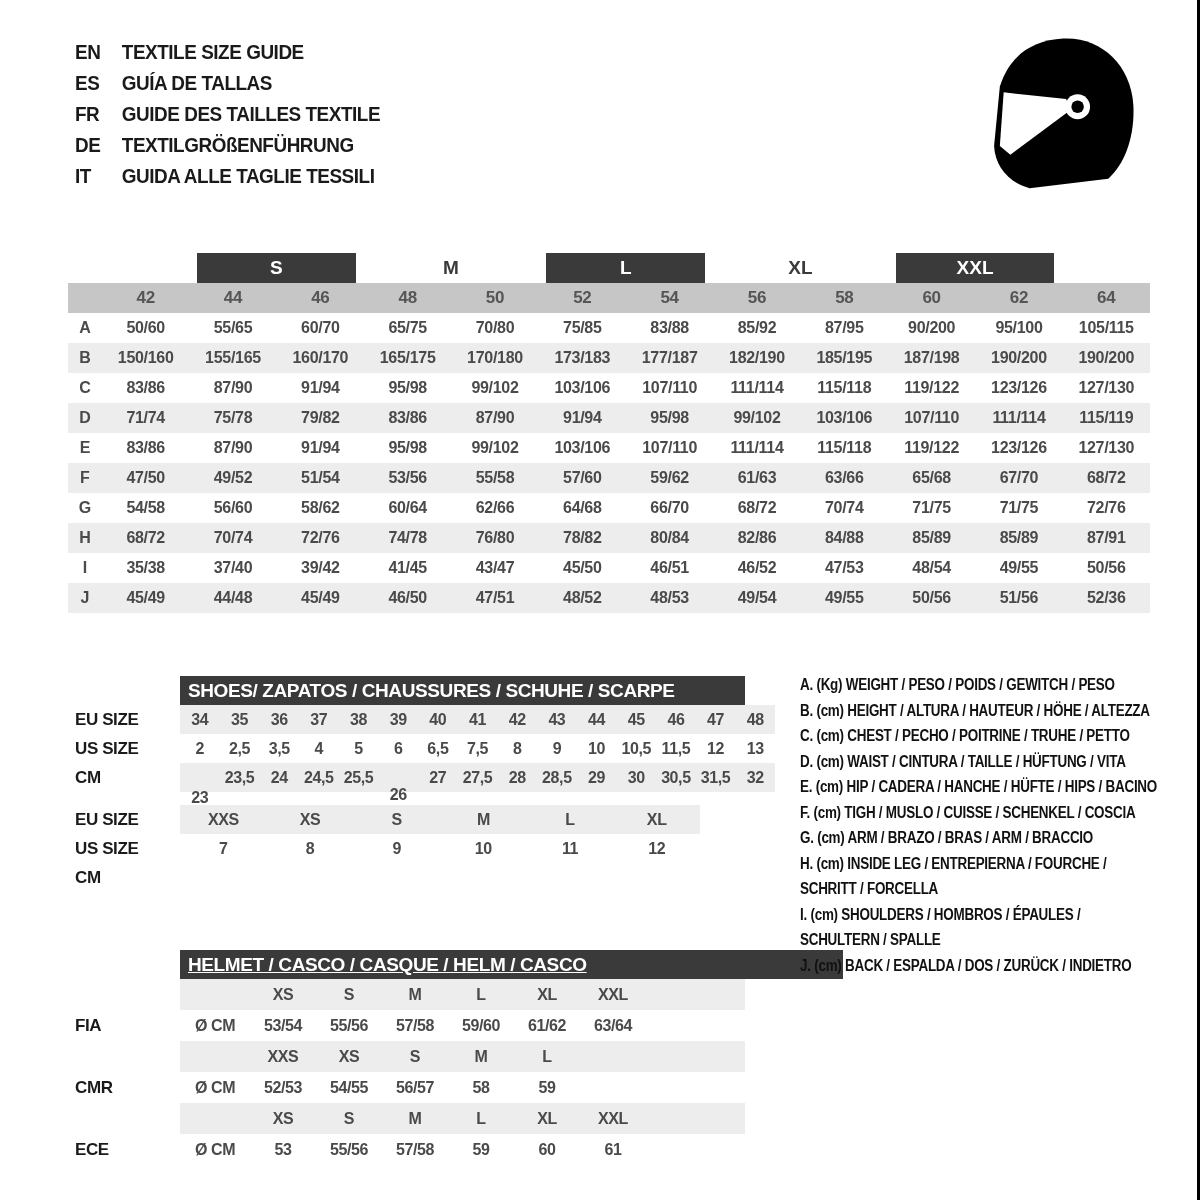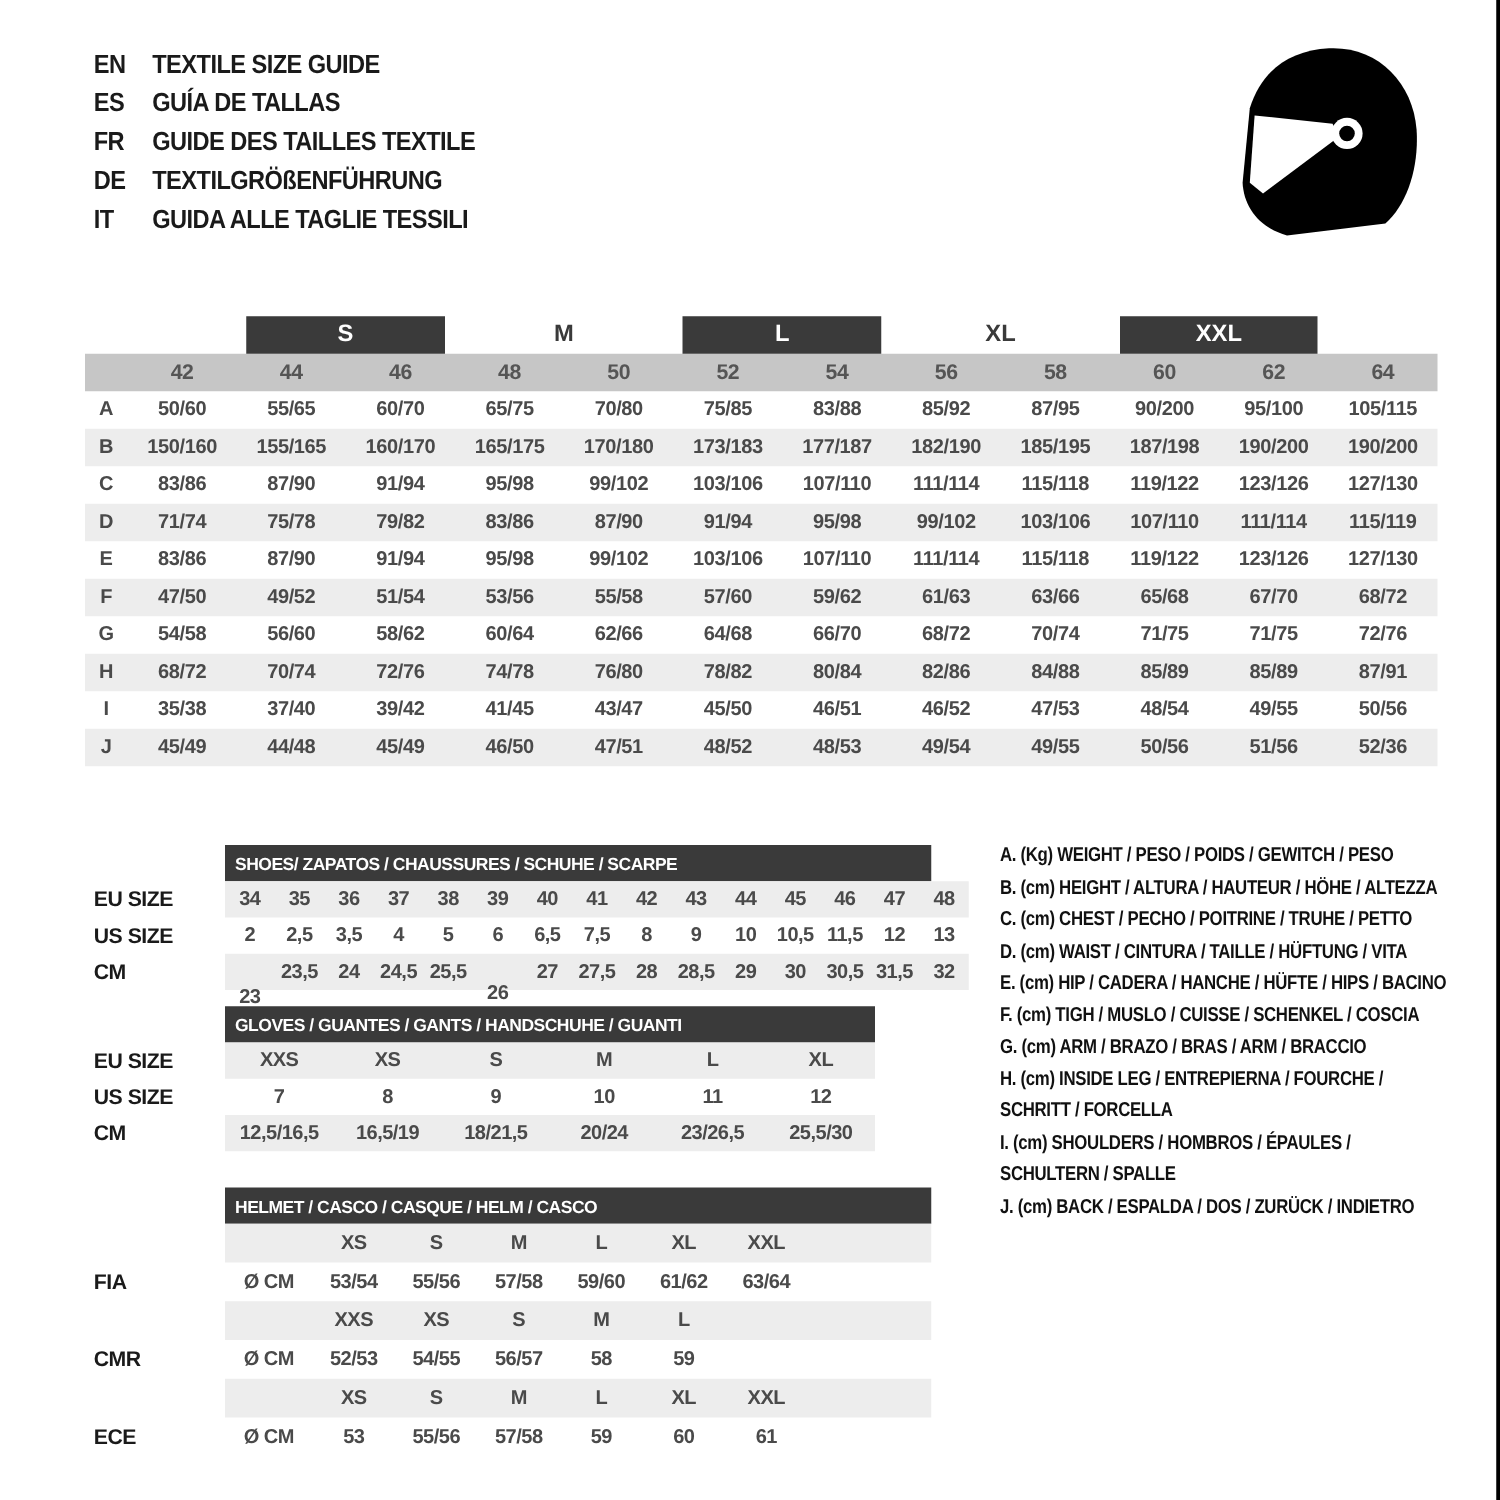--- a/index.html
+++ b/index.html
@@ -26,21 +26,21 @@
   .band-light{color:#3a3a3a;}
   .strip-row{display:flex;height:30px;background:#c6c6c6;}
   .data-row{display:flex;height:30px;}
   .row-shaded{background:#ededed;}
   .letter-cell{width:34px;display:flex;align-items:center;justify-content:center;font-size:16px;color:#4a4a4a;}
   .size-cell{flex:1;display:flex;align-items:center;justify-content:center;font-size:17px;color:#555;letter-spacing:-0.3px;}
   .val-cell{flex:1;display:flex;align-items:center;justify-content:center;font-size:16px;color:#4a4a4a;letter-spacing:-0.3px;white-space:nowrap;}
 
   
   .subtable{position:absolute;left:60px;}
-  .sub-title{margin-left:120px;background:#3a3a3a;color:#fff;height:29px;display:flex;align-items:center;padding-left:8px;font-size:14px;letter-spacing:-0.4px;box-sizing:border-box;white-space:nowrap;}
+  .sub-title{margin-left:120px;background:#3a3a3a;color:#fff;height:29px;display:flex;align-items:center;padding-left:8px;font-size:19px;letter-spacing:-0.4px;box-sizing:border-box;white-space:nowrap;}
   .sub-row{display:flex;height:29px;}
   #helmet-table .sub-row{height:31px;}
   .sub-label{width:120px;display:flex;align-items:center;padding-left:15px;font-size:17px;color:#1a1a1a;box-sizing:border-box;letter-spacing:-0.4px;}
   .sub-strip{display:flex;}
   .sub-cell{display:flex;align-items:center;justify-content:center;font-size:16px;color:#4a4a4a;letter-spacing:-0.4px;white-space:nowrap;}
 
   
   .legend{position:absolute;left:800px;top:672px;width:470px;color:#111;transform:scaleX(0.84);transform-origin:0 0;}
   .legend-line{font-size:16px;line-height:25.5px;letter-spacing:-0.3px;white-space:nowrap;}
 </style>
@@ -324,21 +324,20 @@
           <div class="sub-cell" style="flex: 1 1 0%;">29</div>
           <div class="sub-cell" style="flex: 1 1 0%;">30</div>
           <div class="sub-cell" style="flex: 1 1 0%;">30,5</div>
           <div class="sub-cell" style="flex: 1 1 0%;">31,5</div>
           <div class="sub-cell" style="flex: 1 1 0%;">32</div>
         </div>
       </div>
     </div>
 
   <div class="subtable" id="gloves-table" style="top:805px;">
-    <div class="sub-title" style="width:520px;">GLOVES / GUANTES / GANTS / HANDSCHUHE / GUANTI</div>
   <div class="sub-row">
         <div class="sub-label">EU SIZE</div>
         <div class="sub-strip row-shaded" style="width: 520px;">
           <div class="sub-cell" style="flex: 1 1 0%;">XXS</div>
           <div class="sub-cell" style="flex: 1 1 0%;">XS</div>
           <div class="sub-cell" style="flex: 1 1 0%;">S</div>
           <div class="sub-cell" style="flex: 1 1 0%;">M</div>
           <div class="sub-cell" style="flex: 1 1 0%;">L</div>
           <div class="sub-cell" style="flex: 1 1 0%;">XL</div>
         </div>
@@ -349,33 +348,25 @@
           <div class="sub-cell" style="flex: 1 1 0%;">7</div>
           <div class="sub-cell" style="flex: 1 1 0%;">8</div>
           <div class="sub-cell" style="flex: 1 1 0%;">9</div>
           <div class="sub-cell" style="flex: 1 1 0%;">10</div>
           <div class="sub-cell" style="flex: 1 1 0%;">11</div>
           <div class="sub-cell" style="flex: 1 1 0%;">12</div>
         </div>
       </div>
       <div class="sub-row">
         <div class="sub-label">CM</div>
-        <div class="sub-strip row-shaded" style="width: 520px;">
-          <div class="sub-cell" style="flex: 1 1 0%;">12,5/16,5</div>
-          <div class="sub-cell" style="flex: 1 1 0%;">16,5/19</div>
-          <div class="sub-cell" style="flex: 1 1 0%;">18/21,5</div>
-          <div class="sub-cell" style="flex: 1 1 0%;">20/24</div>
-          <div class="sub-cell" style="flex: 1 1 0%;">23/26,5</div>
-          <div class="sub-cell" style="flex: 1 1 0%;">25,5/30</div>
-        </div>
       </div>
     </div>
 
   <div class="subtable" id="helmet-table" style="top:950px;">
-    <div class="sub-title" style="width:565px;">HELMET / CASCO / CASQUE / HELM / CASCO</div>
+    <div class="sub-title" style="width:663px;text-decoration:underline;">HELMET / CASCO / CASQUE / HELM / CASCO</div>
   <div class="sub-row">
         <div class="sub-label"></div>
         <div class="sub-strip row-shaded" style="width: 565px;">
           <div class="sub-cell" style="width: 70px;"></div>
           <div class="sub-cell" style="width: 66px;">XS</div>
           <div class="sub-cell" style="width: 66px;">S</div>
           <div class="sub-cell" style="width: 66px;">M</div>
           <div class="sub-cell" style="width: 66px;">L</div>
           <div class="sub-cell" style="width: 66px;">XL</div>
           <div class="sub-cell" style="width: 66px;">XXL</div>

